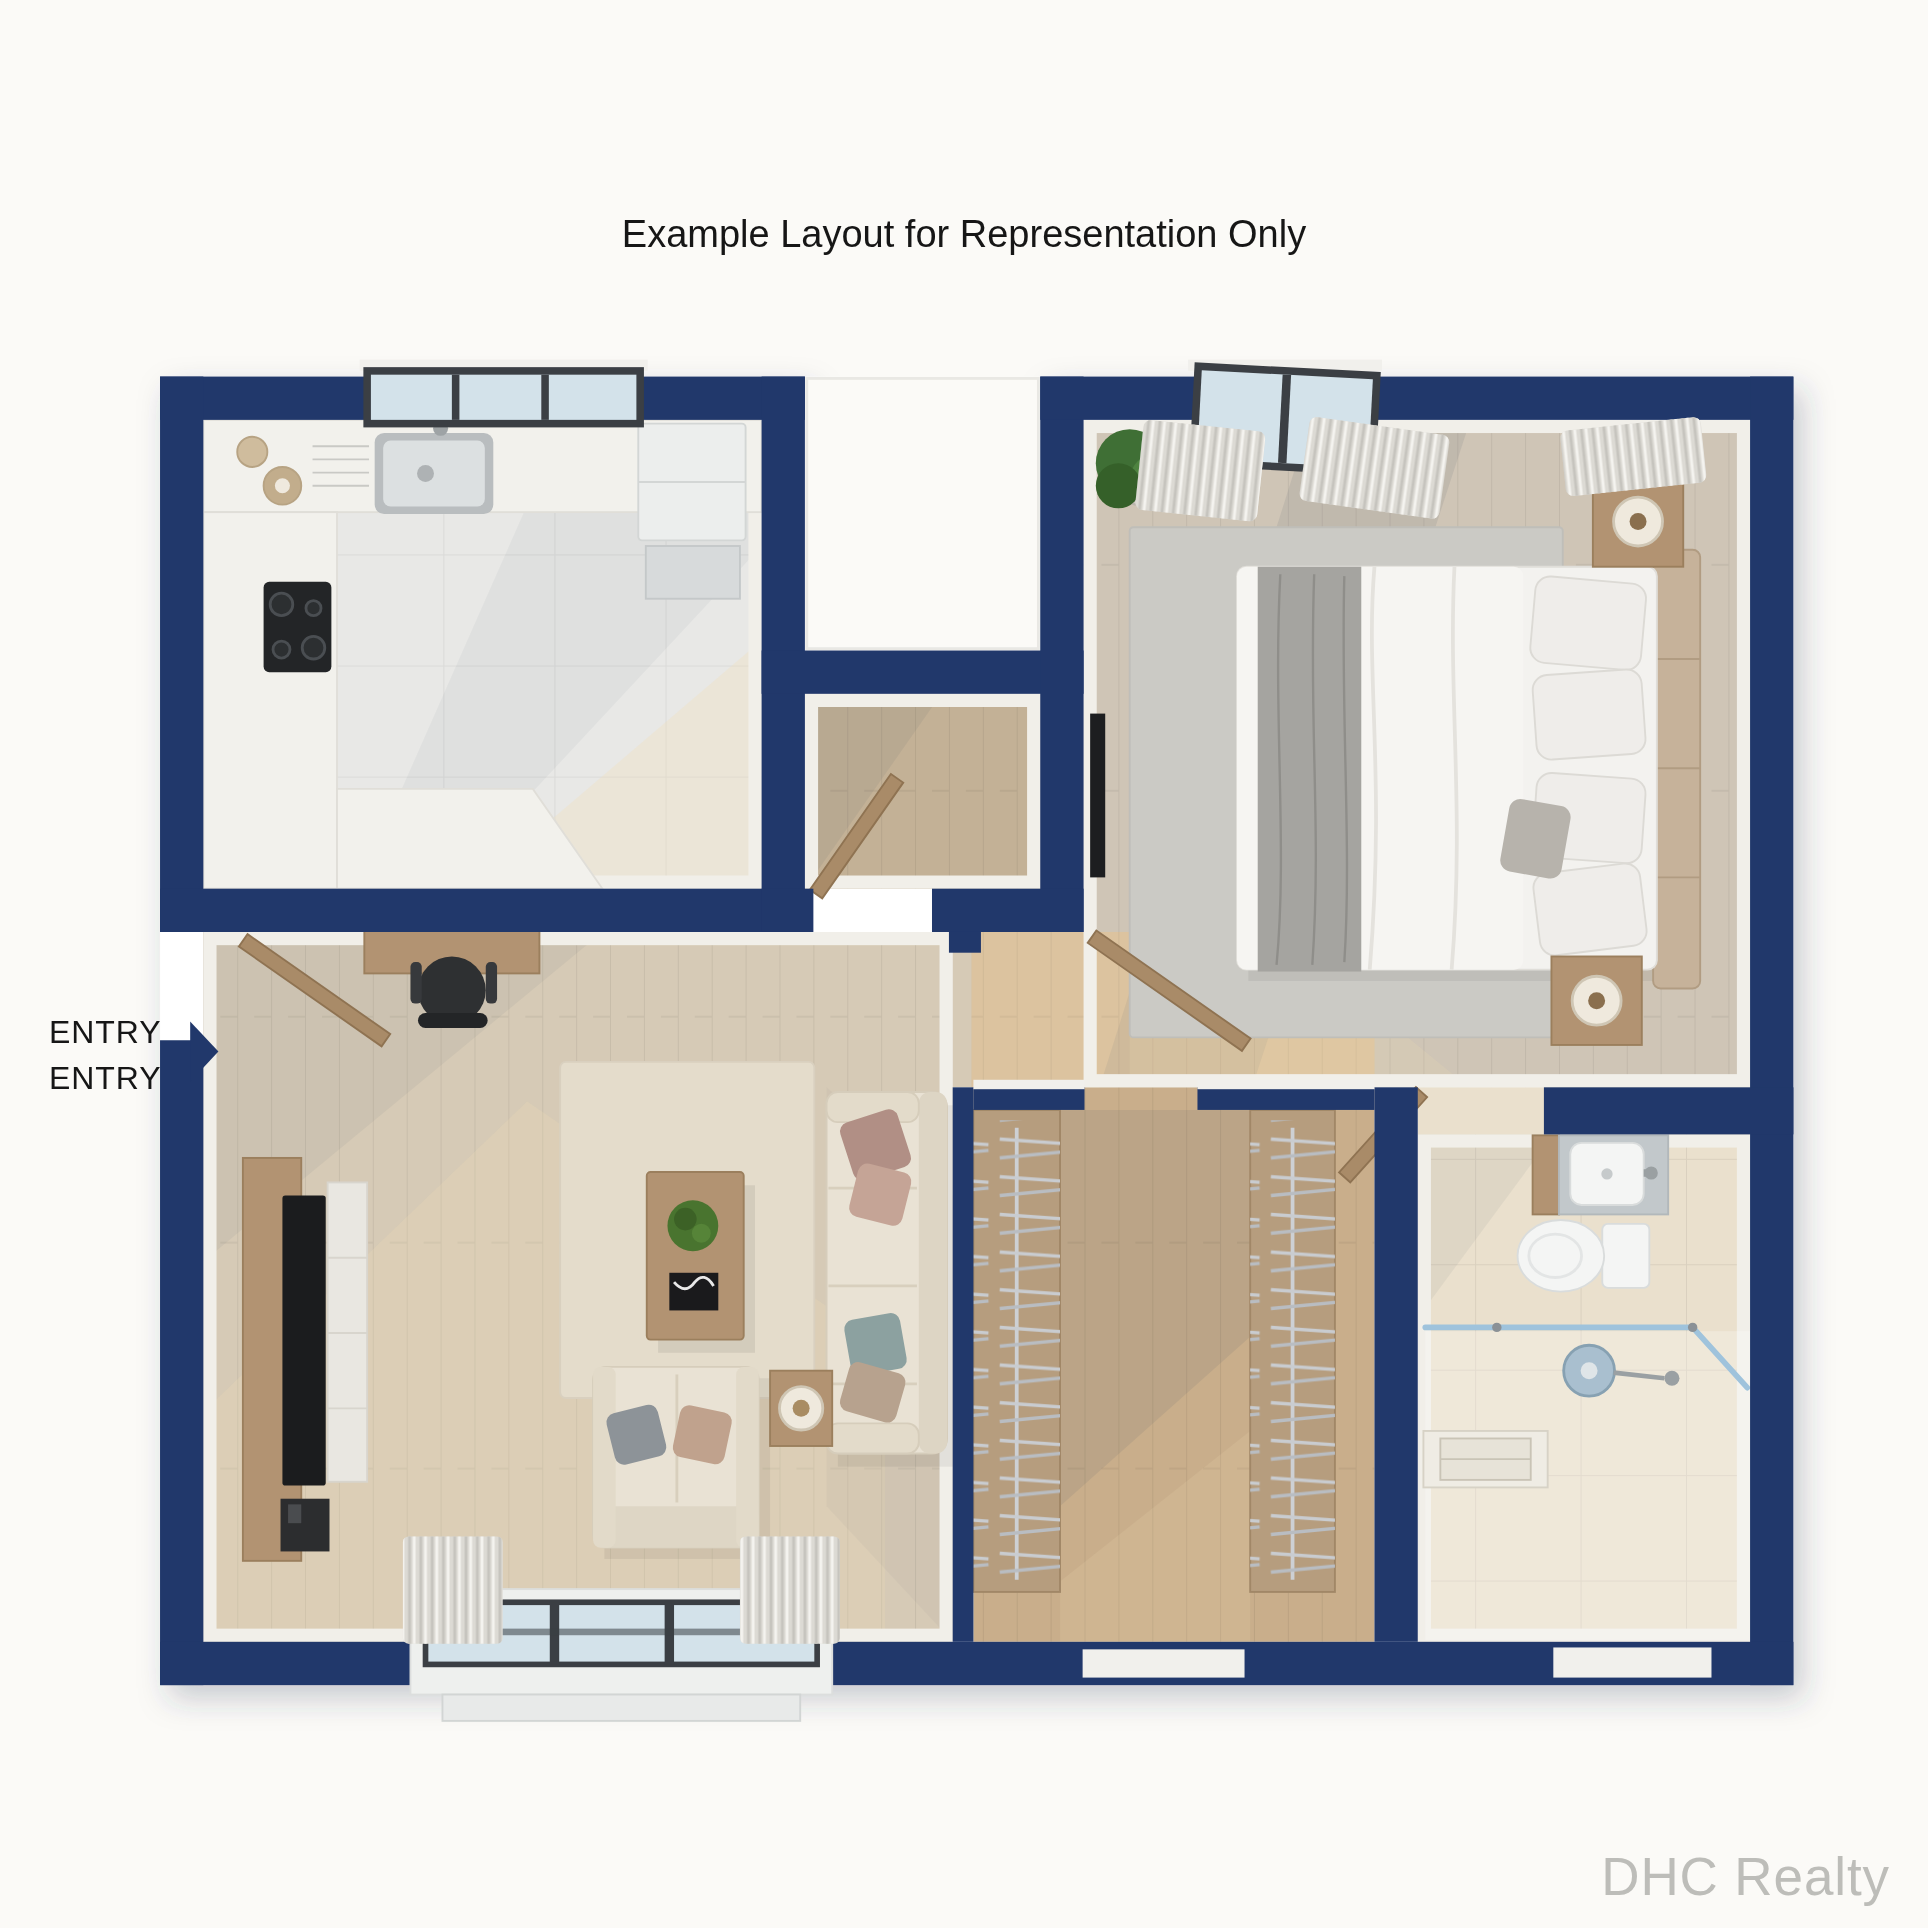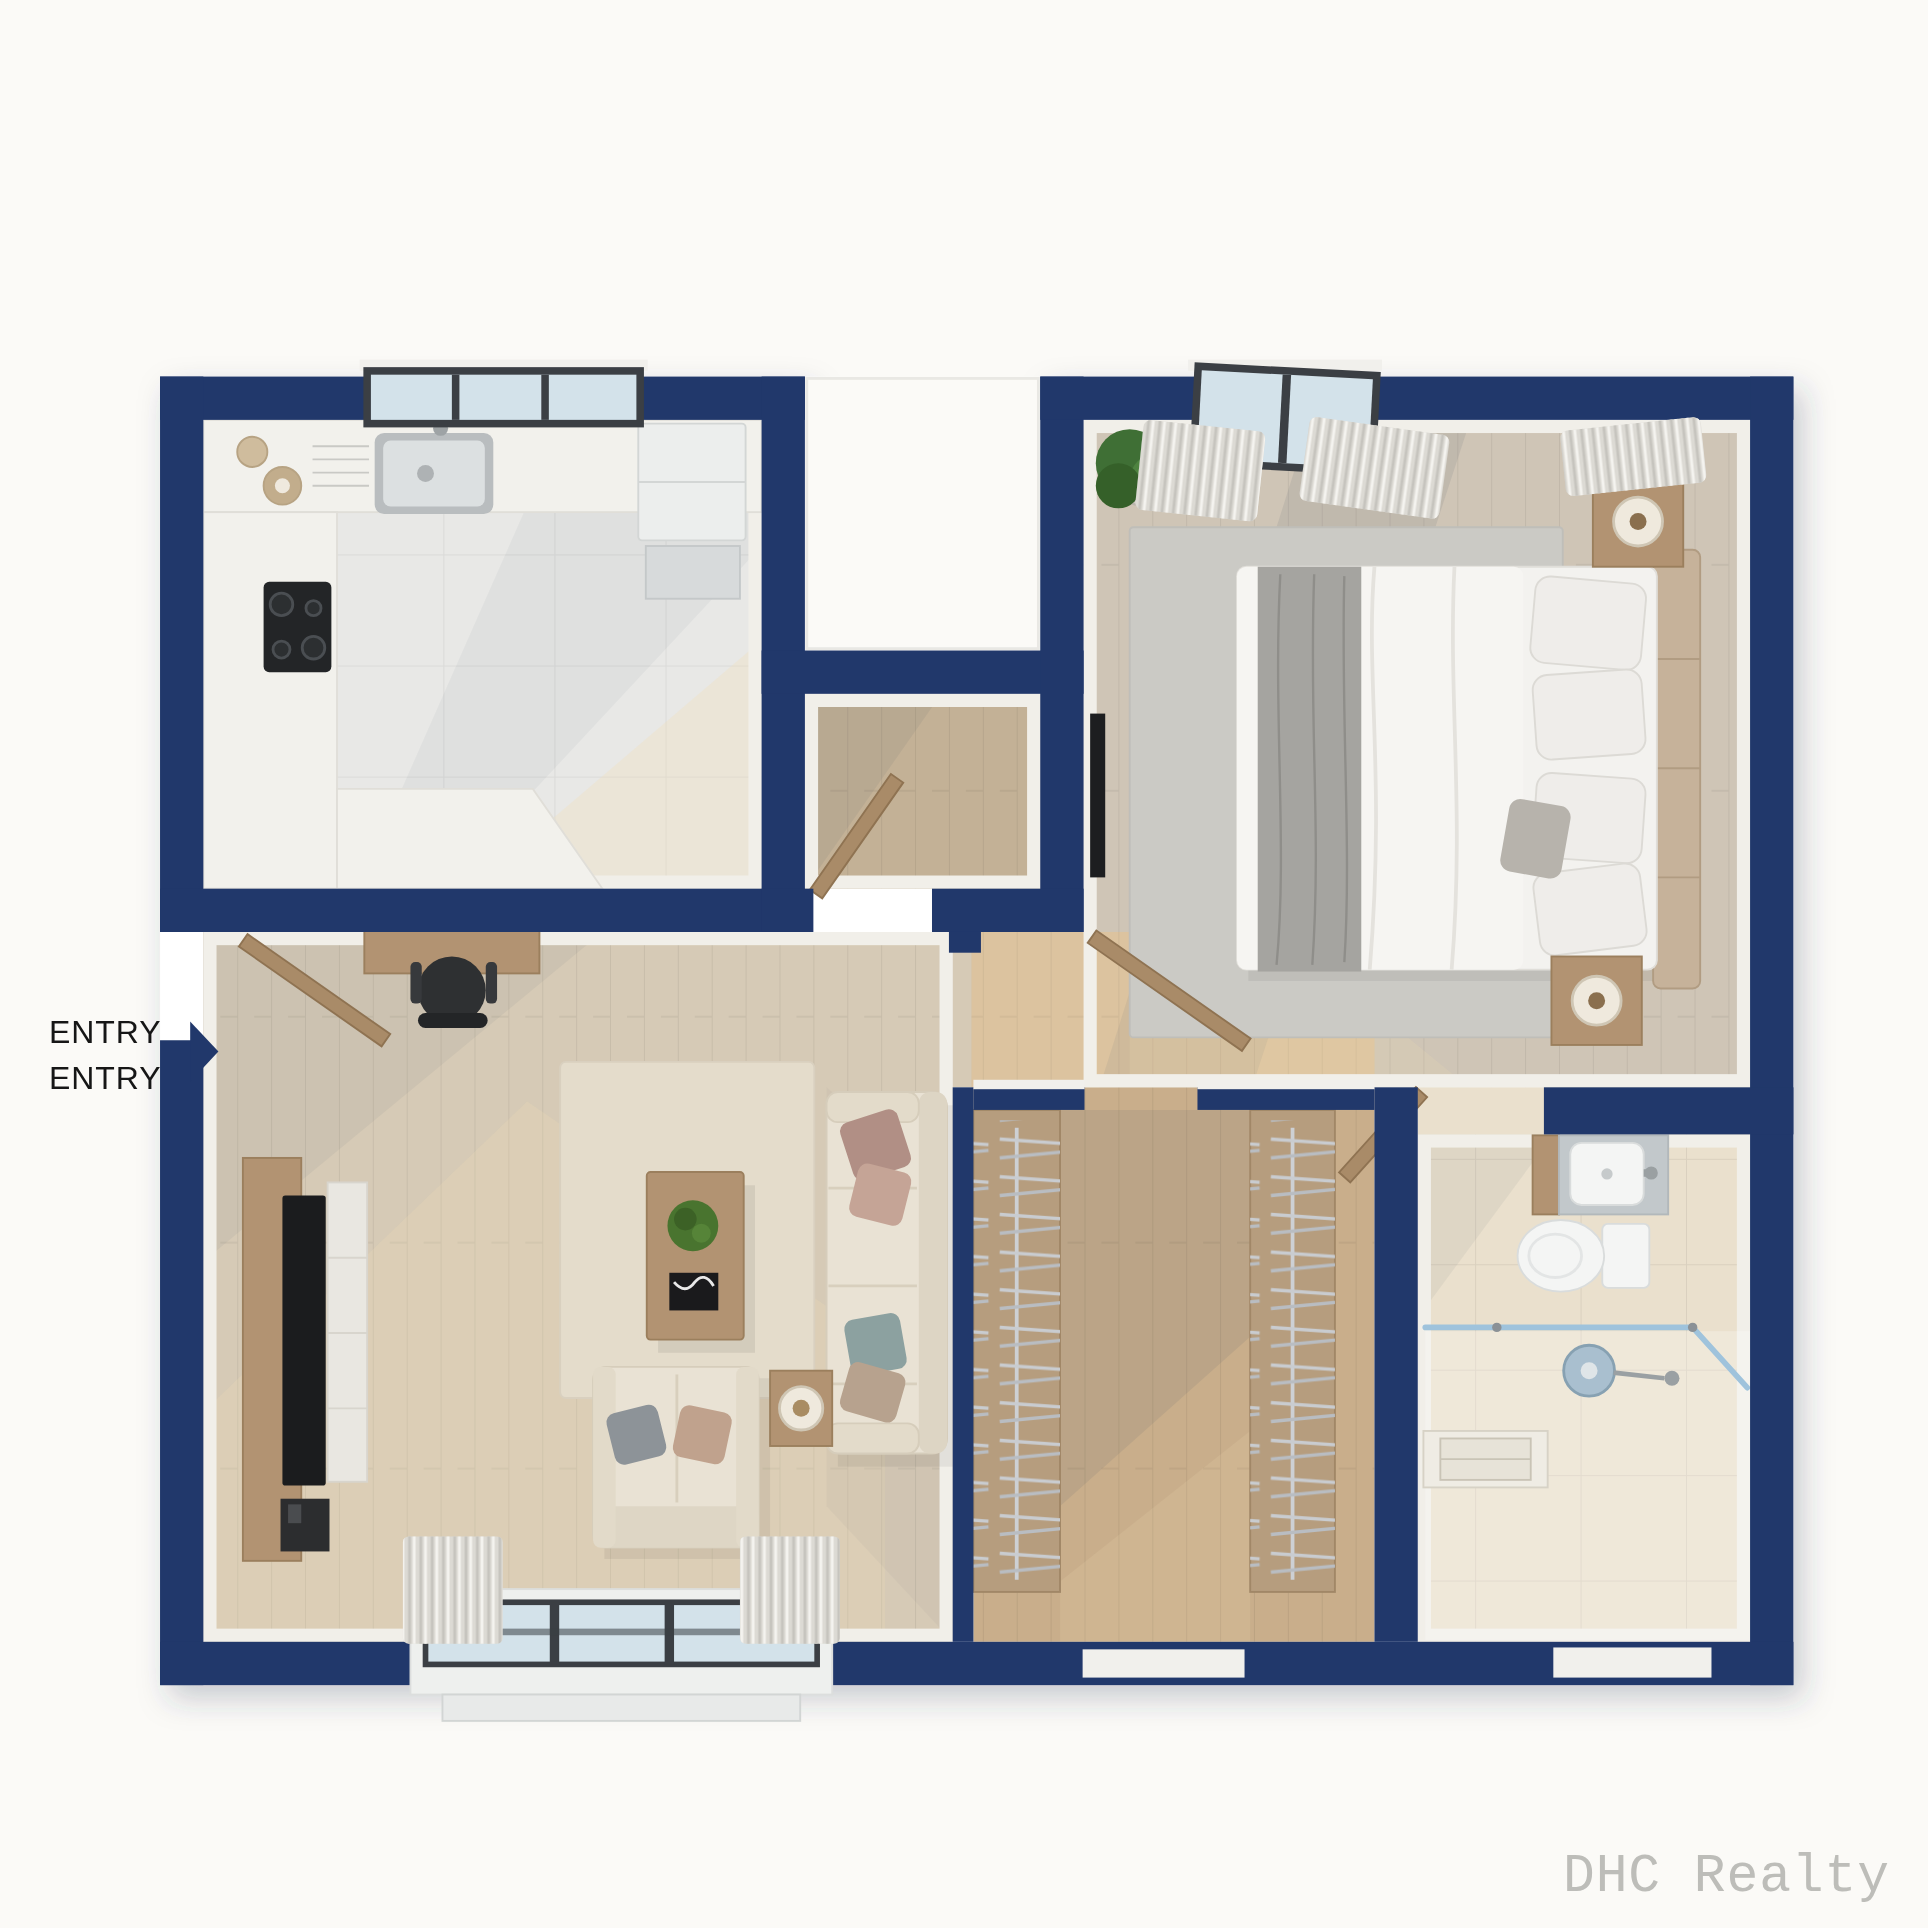--- a/index.html
+++ b/index.html
@@ -5,21 +5,21 @@
   html,body{margin:0;padding:0;background:#fbfaf7;}
   .page{position:relative;width:1928px;height:1928px;overflow:hidden;
         font-family:"Liberation Sans","DejaVu Sans",sans-serif;background:var(--bg,#fbfaf7);}
   .title{position:absolute;top:79px;left:0;width:100%;text-align:center;
          font-size:87px;font-weight:600;letter-spacing:0.9px;color:var(--title,#22325f);}
   .subtitle{position:absolute;top:213px;left:0;width:100%;text-align:center;
             font-size:38px;font-weight:400;color:var(--text-dark,#1c1c1c);}
   .entry{position:absolute;left:49px;top:1009px;width:141px;text-align:left;
          font-size:32px;line-height:1.45;font-weight:500;letter-spacing:0.9px;color:var(--text-dark,#141414);}
   .watermark{position:absolute;right:38px;bottom:21px;font-size:53px;font-weight:400;
-             letter-spacing:0.9px;color:var(--watermark,#bdbdb9);font-family:Liberation Mono, monospace;}
+             letter-spacing:0.9px;color:var(--watermark,#bdbdb9);}
   svg.plan{position:absolute;left:0;top:0;}
   .wall{fill:var(--wall,#21386b);}
   .white{fill:#f1f0ec;}
   .sunp{fill:var(--sun,#f2ddb6);}
   .shp{fill:var(--shadow,#5a6470);}
   .curt{fill:var(--curtain,#dcdad4);}
   .gl{fill:var(--glass,#d3e2ea);}
   .fr{fill:var(--frame-dark,#3b3f44);}
   .wf{fill:var(--wood-furn,#b29372);stroke:#9b7f5d;stroke-width:2;}
   .sofa{fill:var(--sofa,#e9e2d4);stroke:#d6cdbb;stroke-width:2;}
@@ -34,20 +34,21 @@
   .liner{fill:none;stroke:#f1efe9;stroke-width:14;}
   .glline{stroke:var(--shower-glass,#9fc3dc);stroke-width:6;stroke-linecap:round;fill:none;}
   .wg{fill:var(--white-goods,#f4f5f4);stroke:#d9dcdc;stroke-width:2;}
   .cushline{stroke:#d8cfbd;stroke-width:3;}
 </style>
 </head>
 <body>
 
 <div class="page">
 
+  <div class="subtitle">Example Layout for Representation Only</div>
 
   <svg class="plan" width="1928" height="1928" viewBox="0 0 2048 2048">
     <defs>
       <pattern id="pPlank" width="36" height="240" patternUnits="userSpaceOnUse">
         <line x1="0" y1="0" x2="0" y2="240" stroke="#000" stroke-opacity="0.07" stroke-width="2"></line>
         <line x1="18" y1="120" x2="36" y2="120" stroke="#000" stroke-opacity="0.05" stroke-width="2"></line>
       </pattern>
       <pattern id="pTile" width="118" height="118" patternUnits="userSpaceOnUse">
         <path d="M118 0V118H0" fill="none" stroke="#000" stroke-opacity="0.06" stroke-width="2"></path>
       </pattern>

